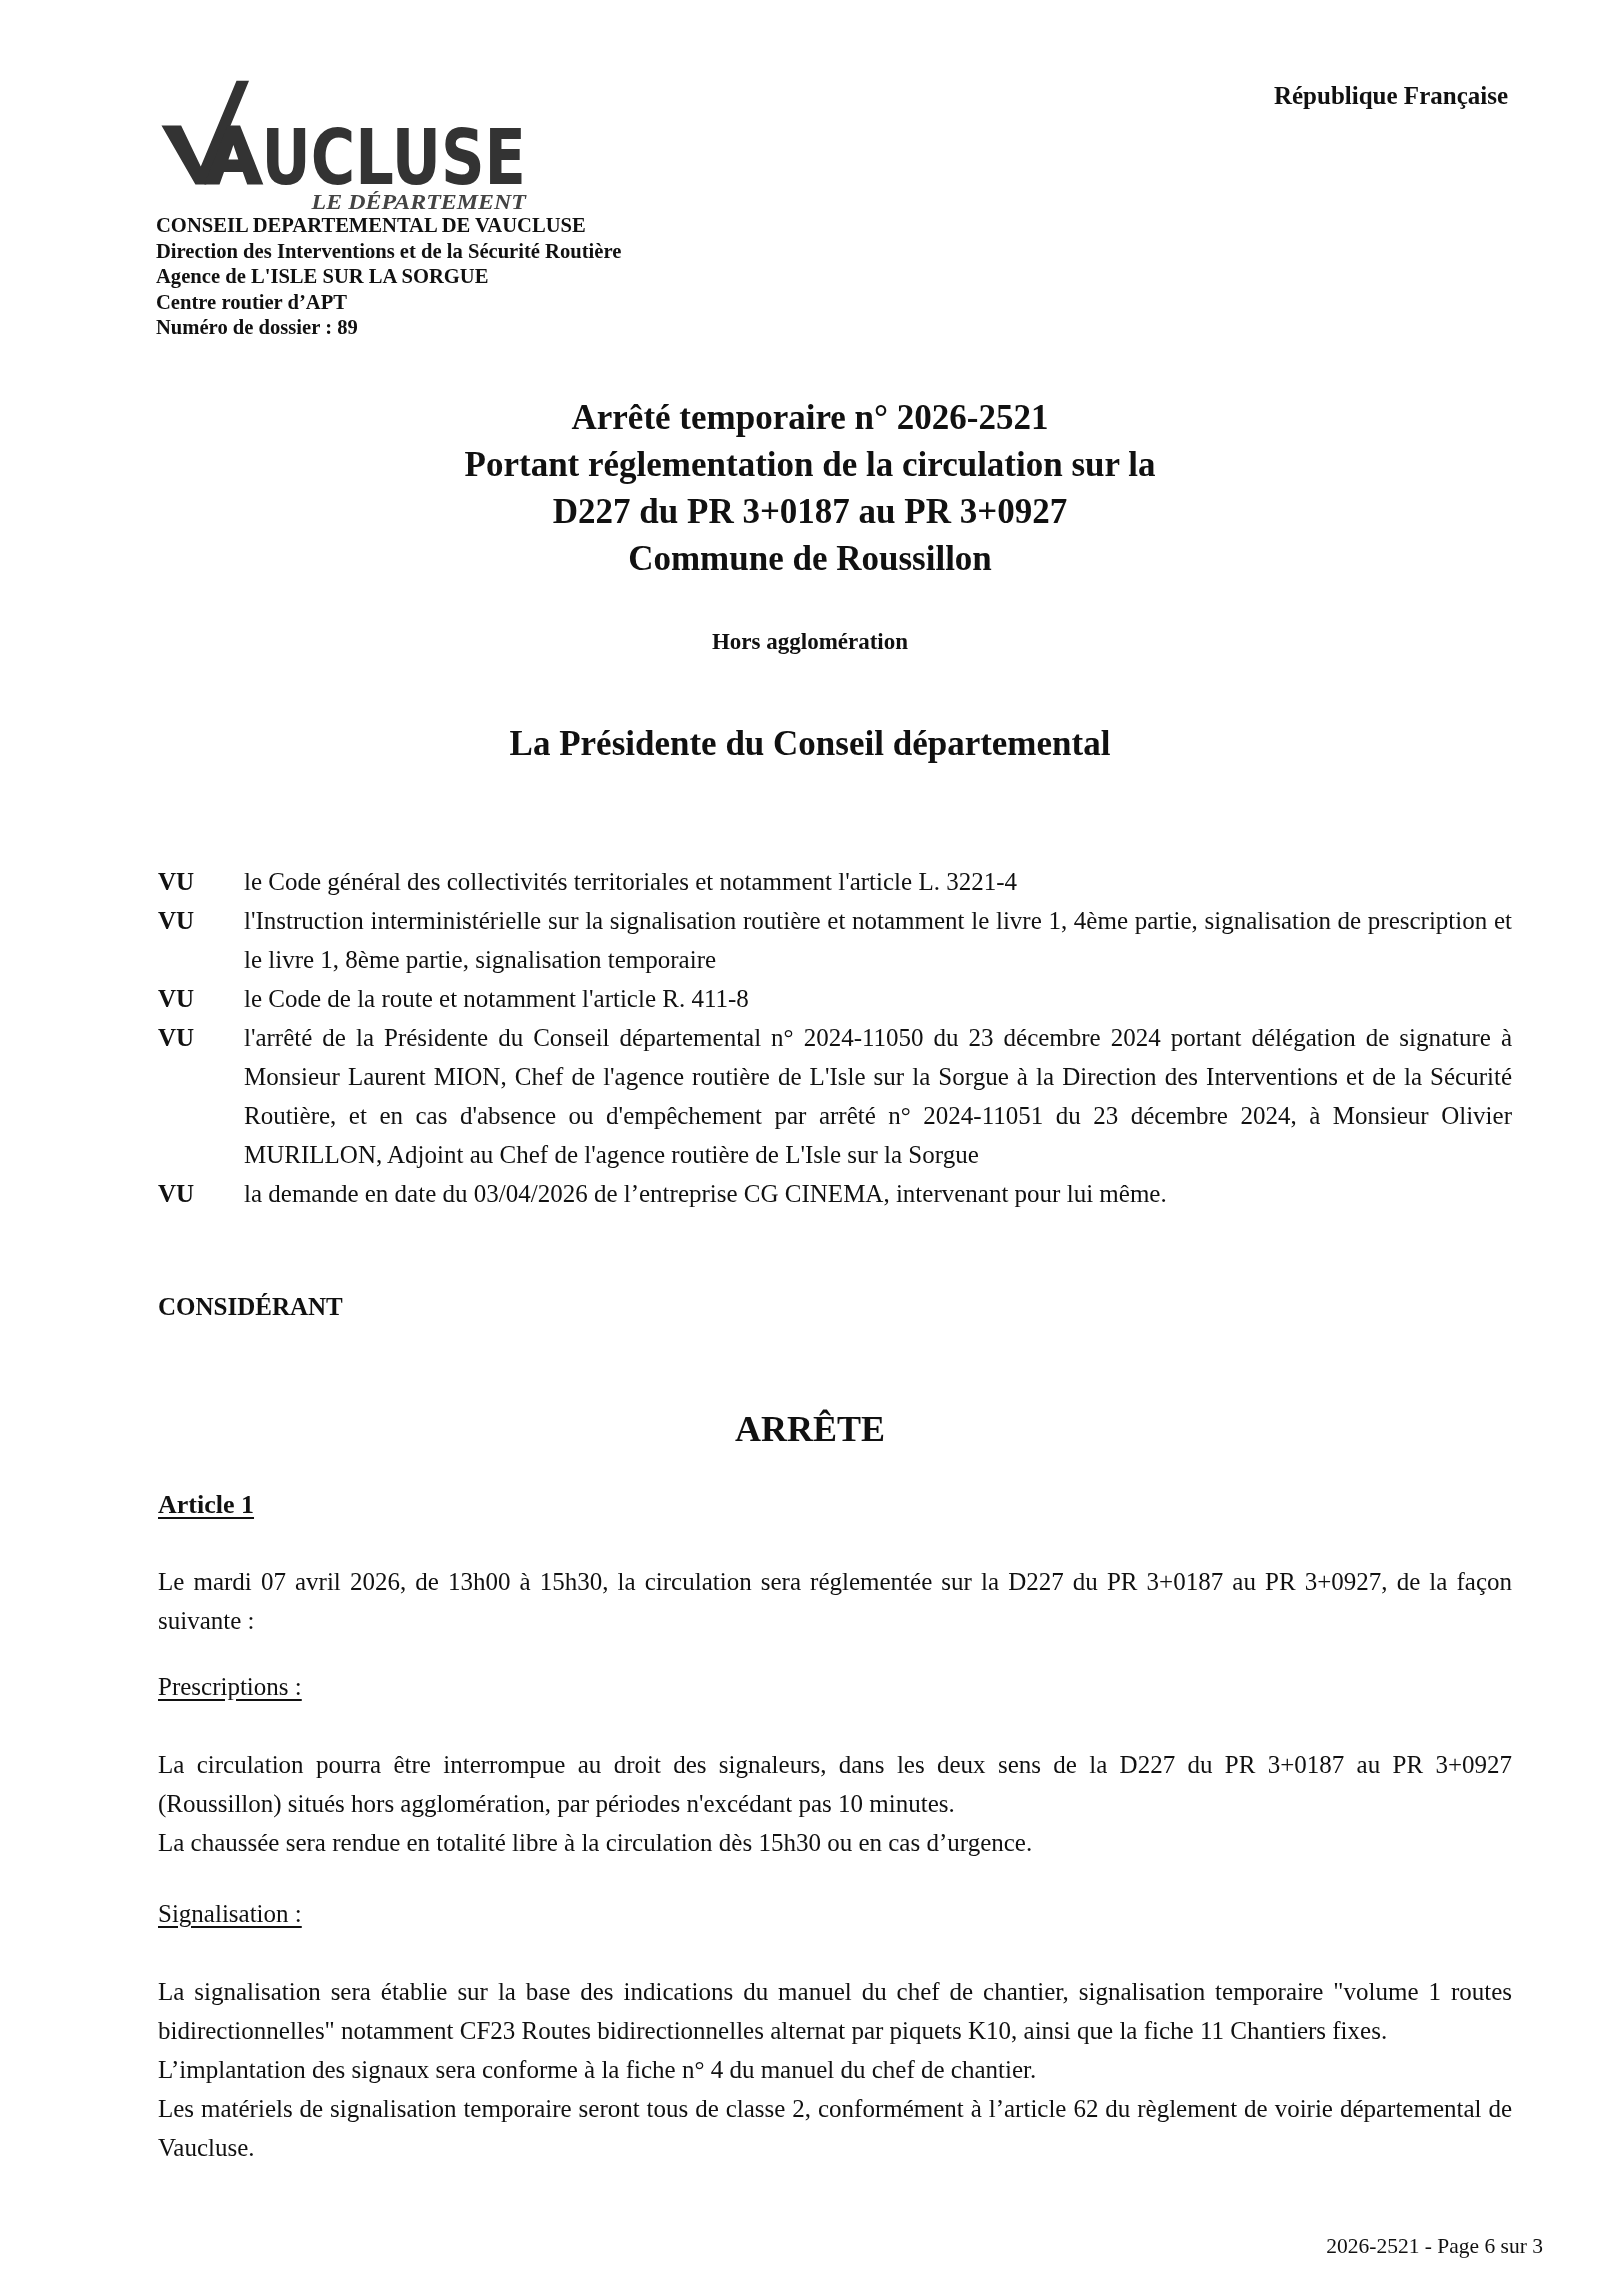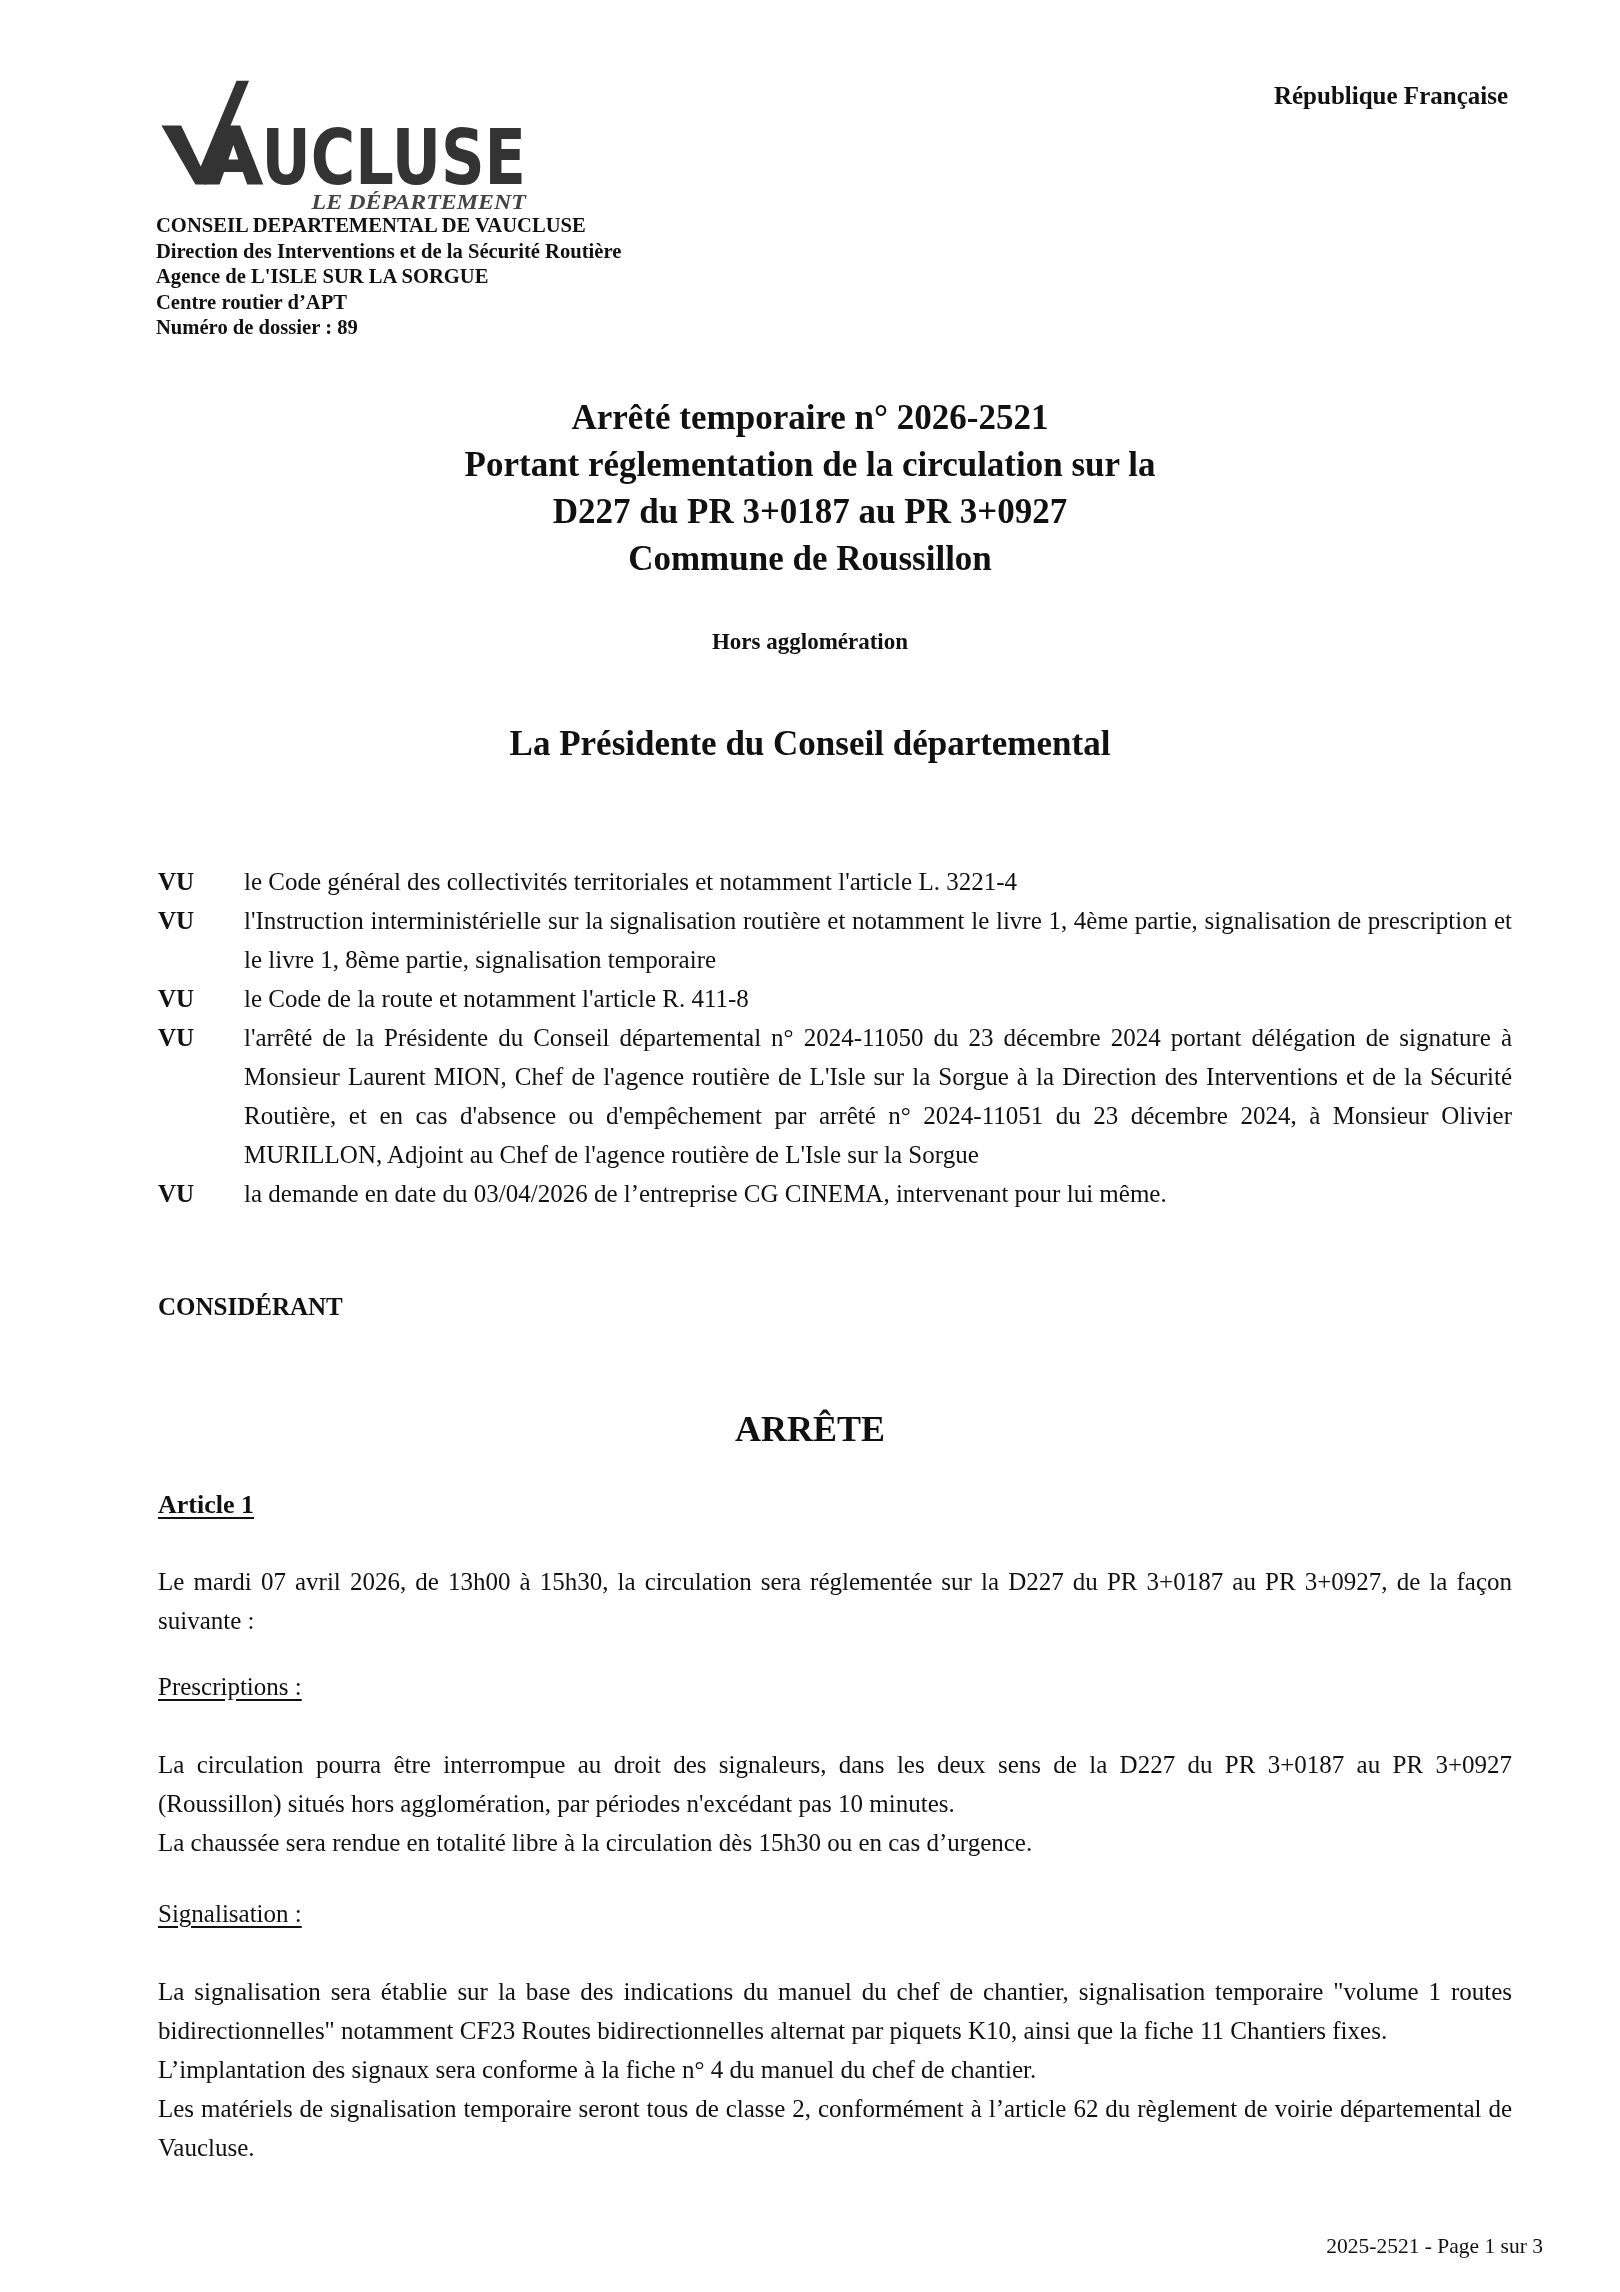--- a/index.html
+++ b/index.html
@@ -117,14 +117,14 @@
 </div>
 
 <div class="abs subhead" style="top:1900px;">Signalisation :</div>
 
 <div class="abs para" style="top:1972px;">
   <div>La signalisation sera établie sur la base des indications du manuel du chef de chantier, signalisation temporaire "volume 1 routes bidirectionnelles" notamment CF23 Routes bidirectionnelles alternat par piquets K10, ainsi que la fiche 11 Chantiers fixes.</div>
   <div>L’implantation des signaux sera conforme à la fiche n° 4 du manuel du chef de chantier.</div>
   <div>Les matériels de signalisation temporaire seront tous de classe 2, conformément à l’article 62 du règlement de voirie départemental de Vaucluse.</div>
 </div>
 
-<div class="abs footer">2025-2521 - Page 1 sur 3</div>
+<div class="abs footer">2026-2521 - Page 6 sur 3</div>
 
 
 </body></html>

